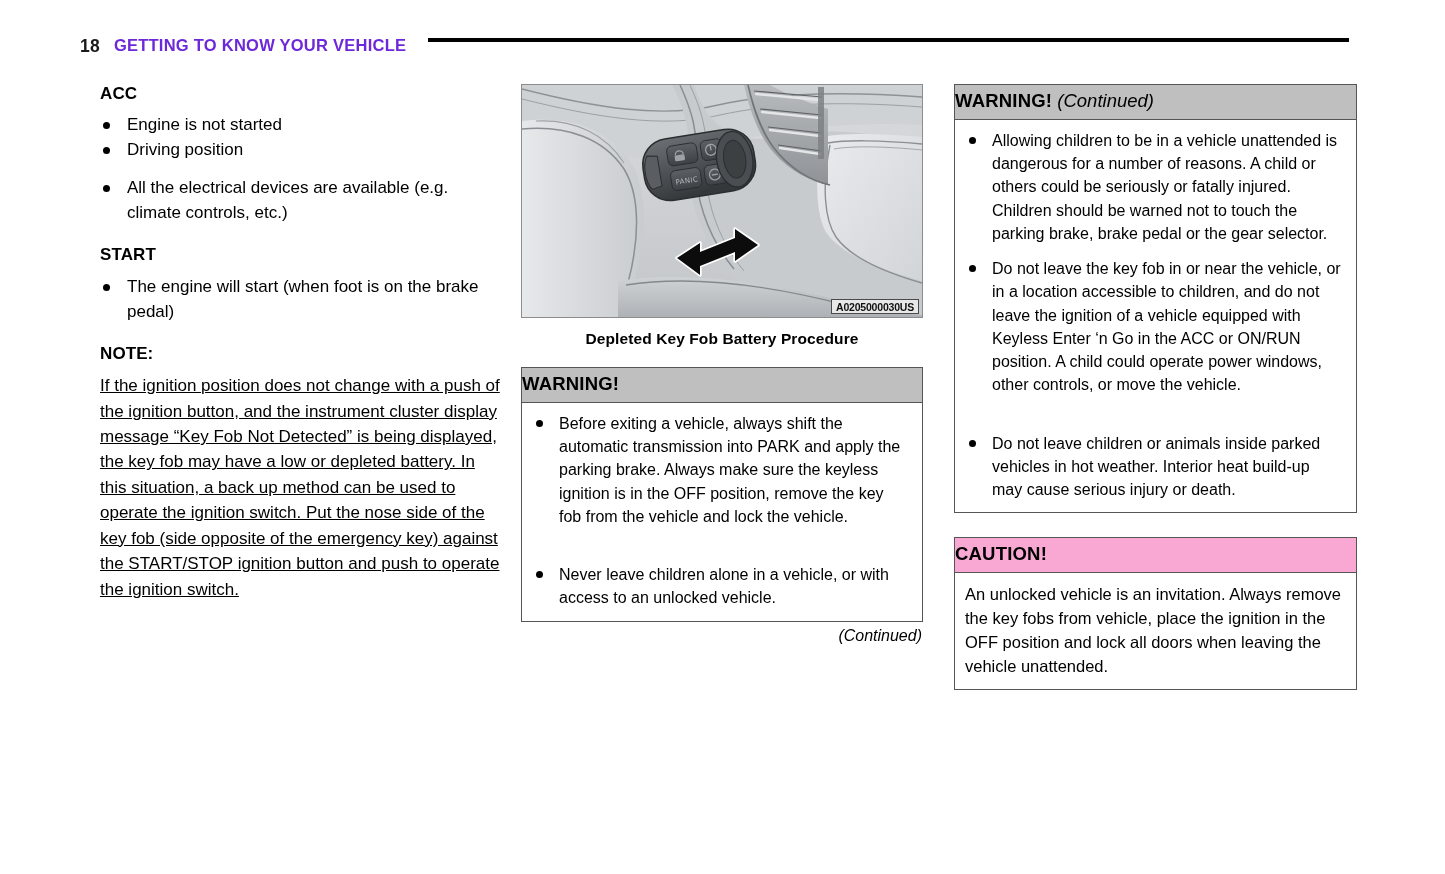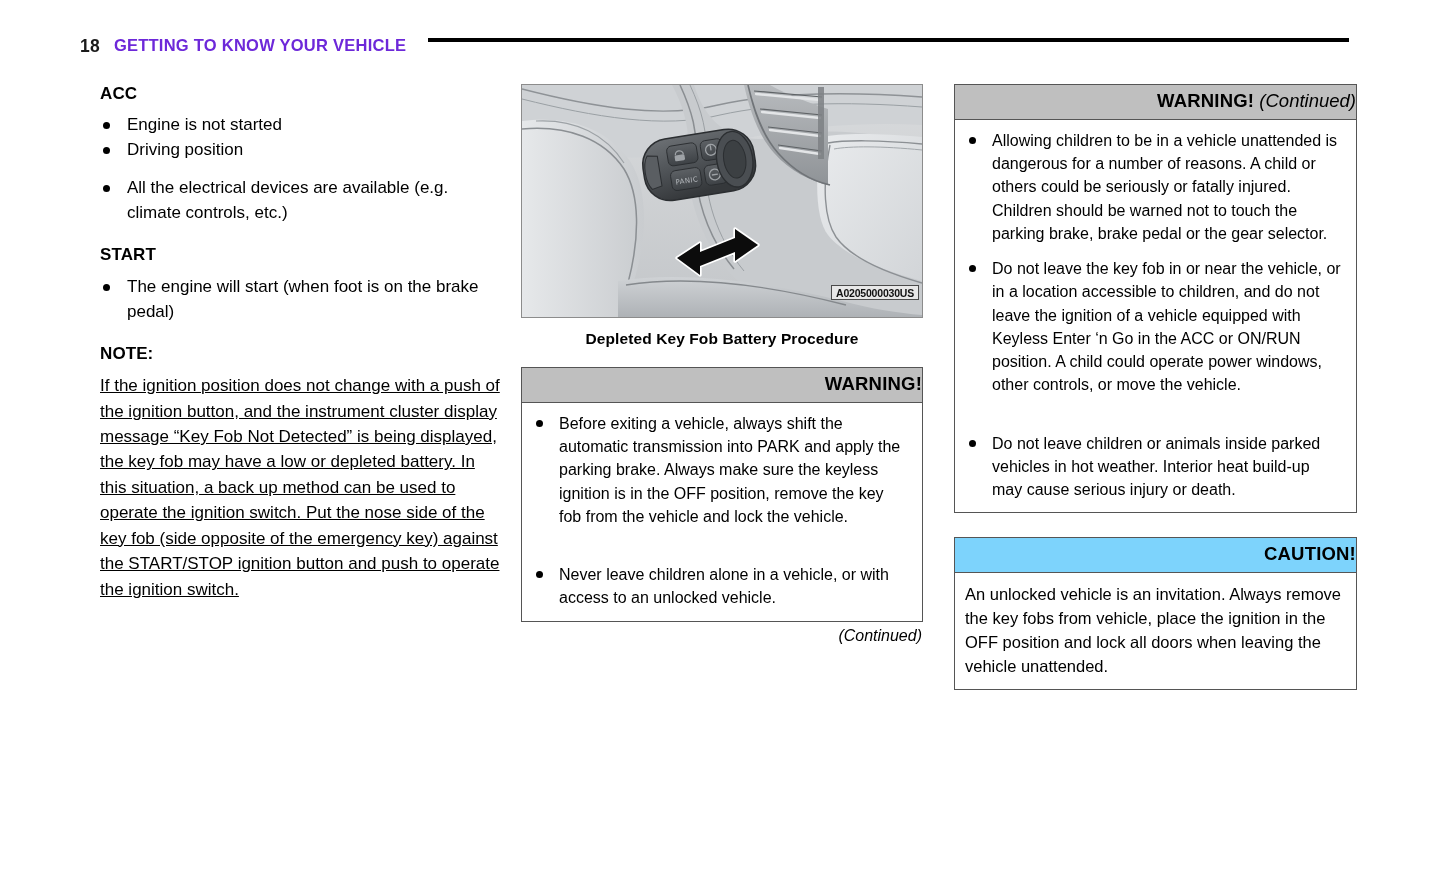--- a/index.html
+++ b/index.html
@@ -110,46 +110,46 @@
   #figure-caption {
     text-align: center;
     font-size: 15.5px;
     font-weight: bold;
     margin-top: 12px;
     letter-spacing: 0.1px;
   }
   #image-code {
     position: absolute;
     right: 3px;
-    bottom: 17px;
+    bottom: 3px;
     background: #e8e8e8;
     border: 1px solid #4a4a4a;
     font-family: "Liberation Sans", sans-serif;
     font-size: 10.5px;
     font-weight: bold;
     letter-spacing: -0.2px;
     padding: 1px 4px 0 4px;
     color: #111;
   }
 
   
   .alert-box {
     border: 1px solid #555555;
     background: #ffffff;
     box-sizing: border-box;
   }
   .alert-head {
     background: #bfbfbf;
     border-bottom: 1px solid #555555;
-    text-align: right;
+    text-align: left;
     font-size: 18.5px;
     padding: 6px 0 7px 0;
     line-height: 1.12;
   }
-  .alert-head.plain { background: #7dd3fc; }
+  .alert-head.plain { background: #f9a8d4; }
   .alert-head .strong { font-weight: bold; letter-spacing: 0.2px; }
   .alert-head .cont { font-style: italic; font-weight: normal; }
   .alert-body { padding: 9px 12px 11px 10px; }
   .alert-body ul {
     list-style: none;
     margin: 0;
     padding: 0;
   }
   .alert-body ul li {
     position: relative;

